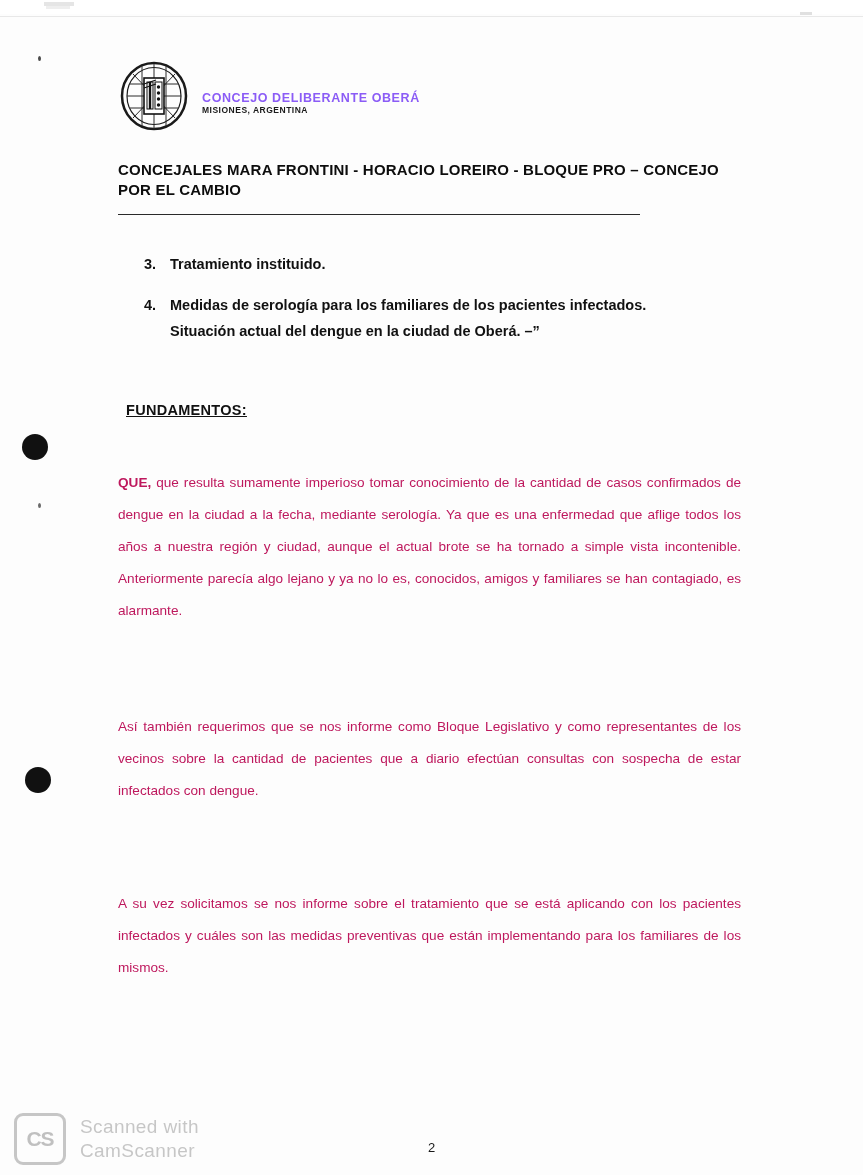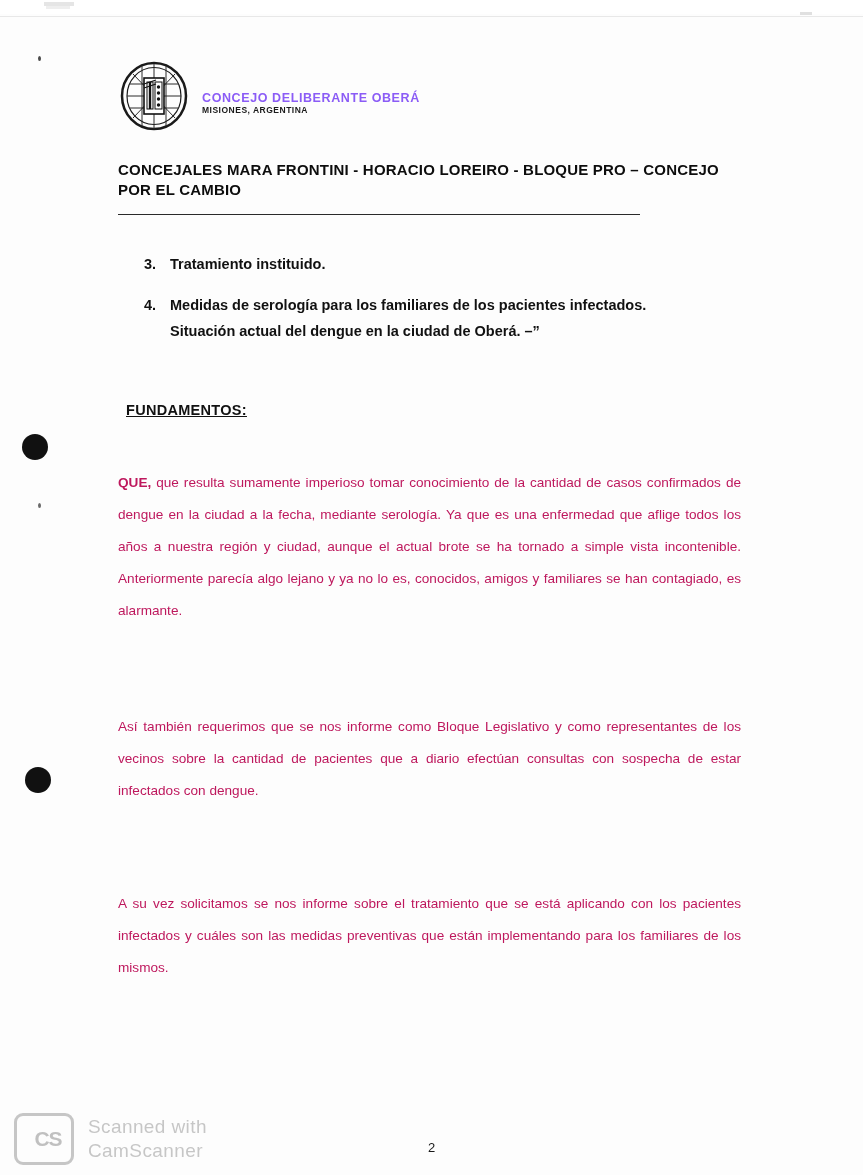--- a/index.html
+++ b/index.html
@@ -167,21 +167,20 @@
     width: 46px; height: 46px;
     border: 3px solid #9a9a9a;
     border-radius: 9px;
     display: flex;
     align-items: center;
     justify-content: center;
     font-size: 21px;
     font-weight: bold;
     color: #8f8f8f;
     letter-spacing: -1px;
-    padding-left: 8px;
   }
   .cs-text {
     font-size: 19px;
     color: #9a9a9a;
     line-height: 1.25;
     letter-spacing: .4px;
   }
 </style>
 </head>
 <body>

